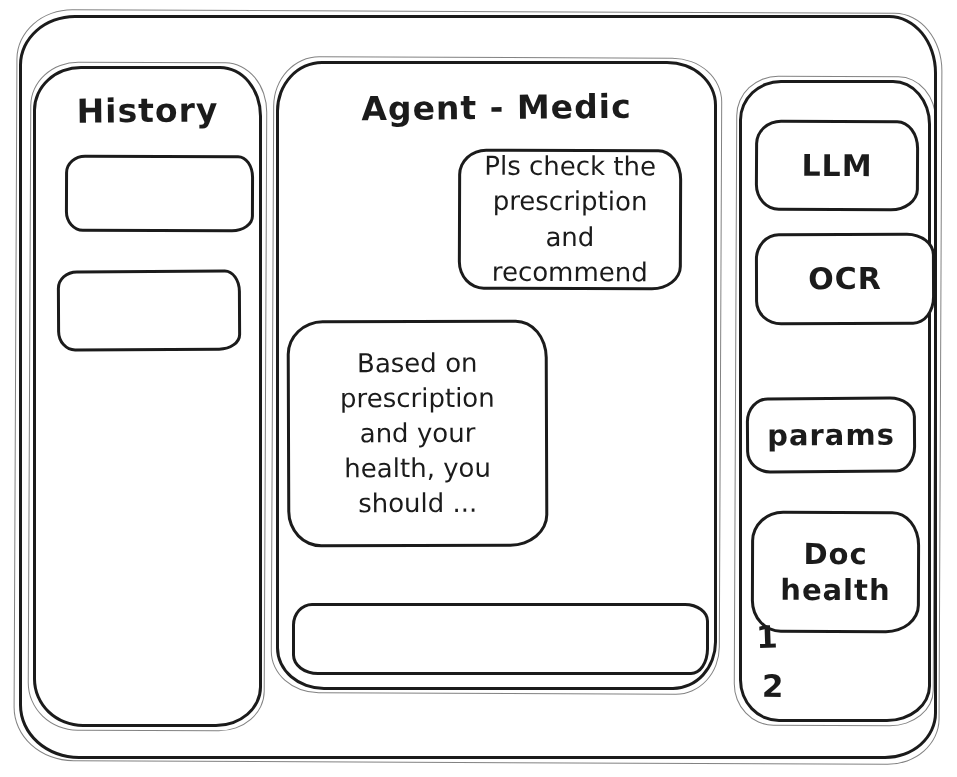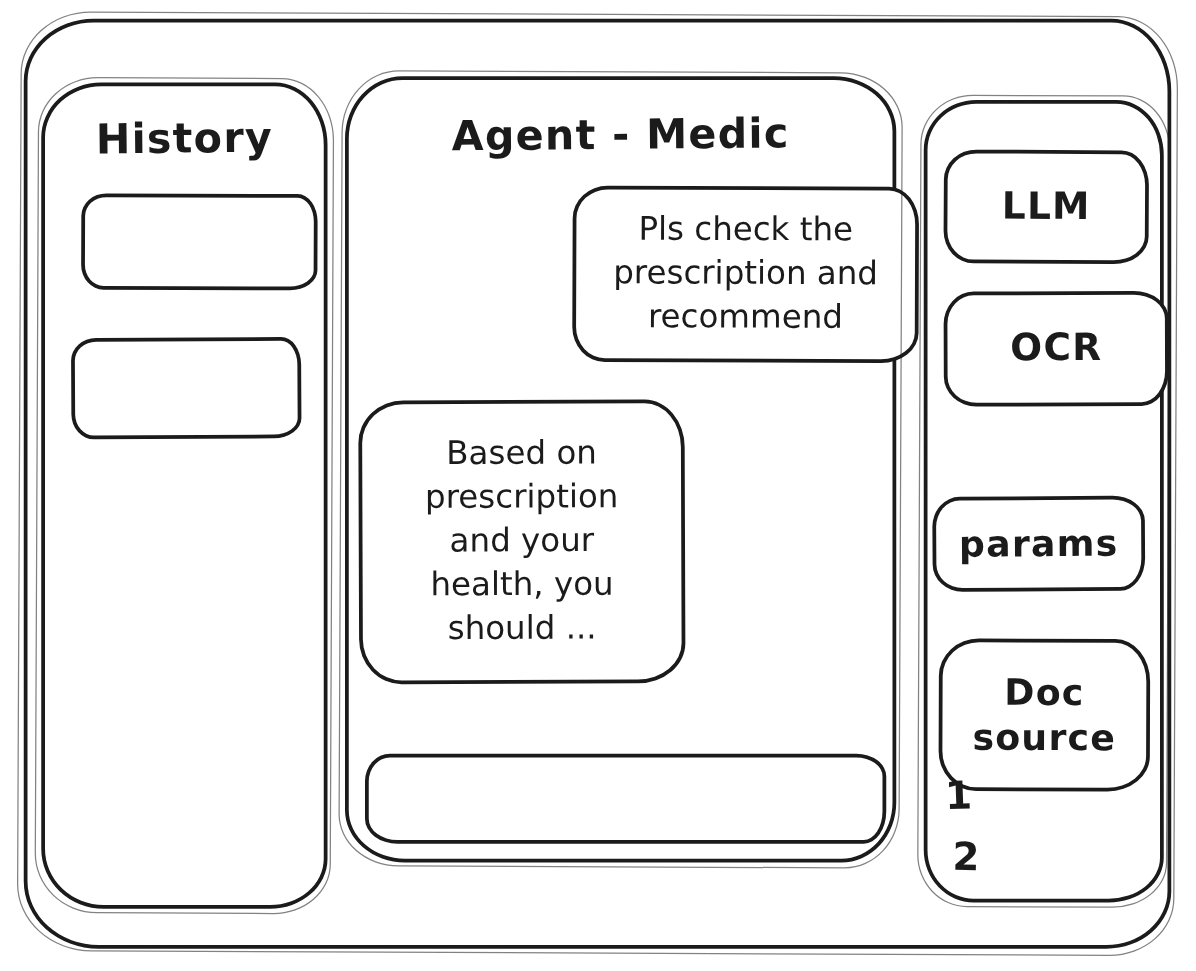--- a/index.html
+++ b/index.html
@@ -73,21 +73,21 @@
     display: flex;
     align-items: center;
     justify-content: center;
     text-align: center;
     font-size: 26px;
     font-weight: 500;
     line-height: 1.35;
   }
   .bubble.user {
     left: 179px; top: 85px;
-    width: 277px; height: 141px;
+    width: 224px; height: 141px;
     padding: 0 14px;
     border-radius: 28px 24px 30px 26px / 26px 30px 24px 28px;
     transform: rotate(0.2deg);
   }
   .bubble.agent {
     left: 8px; top: 256px;
     width: 261px; height: 227px;
     padding: 22px 32px;
     border-radius: 36px 32px 38px 34px / 34px 38px 32px 36px;
     transform: rotate(-0.2deg);
@@ -164,20 +164,20 @@
     <input class="chat-input" type="text" placeholder="" style="">
   </main>
 
   <aside class="box sidebar-right sketch">
     <div class="tool llm" role="button">LLM</div>
 
     <div class="tool ocr" role="button">OCR</div>
 
     <div class="tool params" role="button">params</div>
 
-    <div class="tool doc" role="button">Doc source</div>
+    <div class="tool doc" role="button">Doc health</div>
 
     <div class="doc-num one">1</div>
 
     <div class="doc-num two">2</div>
   </aside>
 
 </div>
 
 </body></html>

